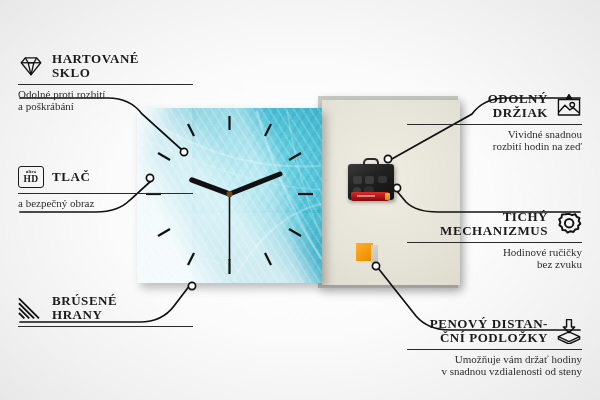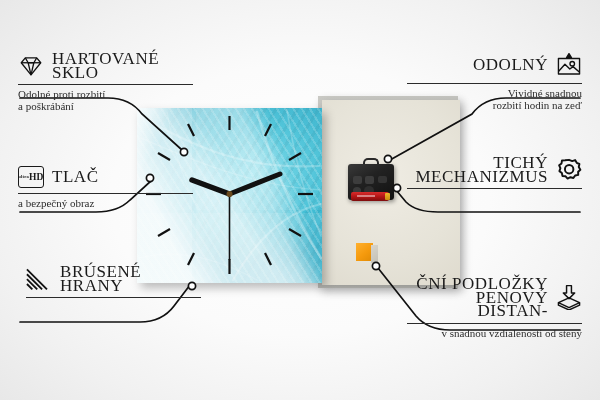--- a/index.html
+++ b/index.html
@@ -100,48 +100,48 @@
 
   
   #clock-face { position:absolute; inset:0; }
 
   
   .feature { position:absolute; width:175px; }
   .feature.left  { text-align:left; }
   .feature.right { text-align:right; }
 
   .f-head { display:flex; align-items:center; gap:8px; }
-  .feature.right .f-head { flex-direction:row-reverse; }
+  .feature.right .f-head { flex-direction:row-reverse;margin-top:40px; }
 
   .f-title {
     font-family:"Liberation Serif", serif;
-    font-size:17px; font-weight:400; letter-spacing:.55px;
+    font-size:13px; font-weight:700; letter-spacing:.55px;
     color:#1a1a1a; line-height:13.5px; text-transform:uppercase;
     flex:1;
   }
   .f-rule {
     height:0; border-top:1.2px solid #2b2b2b; margin-top:5px; margin-bottom:4px;
   }
   .f-desc {
     font-family:"Liberation Serif", serif;
     font-size:11px; color:#2d2d2d; line-height:11.6px;
   }
   .f-icon { width:26px; height:26px; flex:0 0 26px; display:block; }
 
   
   #feat-glass     { left:18px;  top:52px;  }
   #feat-print     { left:18px;  top:166px; }
-  #feat-edges     { left:18px;  top:265px;margin-left:8px; }
+  #feat-edges     { left:18px;  top:294px; }
   #feat-holder    { left:407px; top:52px;  }
-  #feat-mechanism { left:407px; top:156px; }
+  #feat-mechanism { left:407px; top:170px; }
   #feat-foam      { left:407px; top:277px; }
 
   .hd-badge {
     width:26px; height:22px; border:1.6px solid #1a1a1a; border-radius:3px;
-    display:flex; flex-direction:row; align-items:center; justify-content:center;
+    display:flex; flex-direction:column; align-items:center; justify-content:center;
     line-height:1;
   }
   .hd-ultra { font-size:4.6px; font-weight:700; letter-spacing:.2px; color:#1a1a1a; }
   .hd-hd { font-size:9.5px; font-weight:700; letter-spacing:.3px; color:#1a1a1a; margin-top:.5px; }
 </style>
 </head>
 <body>
 
 <div id="stage">
 
@@ -289,20 +289,21 @@
       <svg class="f-icon" viewBox="0 0 32 32">
         <g fill="none" stroke="#111" stroke-width="1.7" stroke-linejoin="round">
           <path d="M16 2 L13 7 H19 Z" fill="#111"></path>
           <rect x="3" y="8" width="26" height="19"></rect>
           <circle cx="20" cy="14.5" r="2.8"></circle>
           <path d="M3 24 L11 15 L17 21 L21 18 L29 25"></path>
         </g>
       </svg>
       <div class="f-title">
         <div>ODOLNÝ</div>
+        <div>DRŽIAK</div>
       </div>
     </div>
     <div class="f-rule"></div>
     <div class="f-desc">
       <div>Vividné snadnou</div>
       <div>rozbití hodin na zeď</div>
     </div>
   </div>
 
   <div class="feature right" id="feat-mechanism">
@@ -315,35 +316,40 @@
                    L7.4 4.2 L11.2 4.1 Z"></path>
           <circle cx="16.2" cy="15" r="5.2"></circle>
         </g>
       </svg>
       <div class="f-title">
         <div>TICHÝ</div>
         <div>MECHANIZMUS</div>
       </div>
     </div>
     <div class="f-rule"></div>
+    <div class="f-desc">
+      <div>Hodinové ručičky</div>
+      <div>bez zvuku</div>
+    </div>
   </div>
 
   <div class="feature right" id="feat-foam">
     <div class="f-head">
       <svg class="f-icon" viewBox="0 0 32 32">
         <g fill="none" stroke="#111" stroke-width="1.8" stroke-linejoin="round">
           <path d="M13 2 H19 V11 H23 L16 18 L9 11 H13 Z"></path>
           <path d="M16 17 L29 23 L16 29 L3 23 Z"></path>
           <path d="M3 23 V26 L16 32 L29 26 V23"></path>
         </g>
       </svg>
       <div class="f-title">
+        <div>PENOVÝ DISTAN-</div>
         <div>ČNÍ PODLOŽKY</div>
-        <div>PENOVÝ DISTAN-</div>
-      </div>
-    </div>
-    <div class="f-rule"></div>
-    <div class="f-desc">
+      </div>
+    </div>
+    <div class="f-rule"></div>
+    <div class="f-desc">
+      <div>Umožňuje vám držať hodiny</div>
       <div>v snadnou vzdialenosti od steny</div>
     </div>
   </div>
 
 </div>
 
 </body></html>

